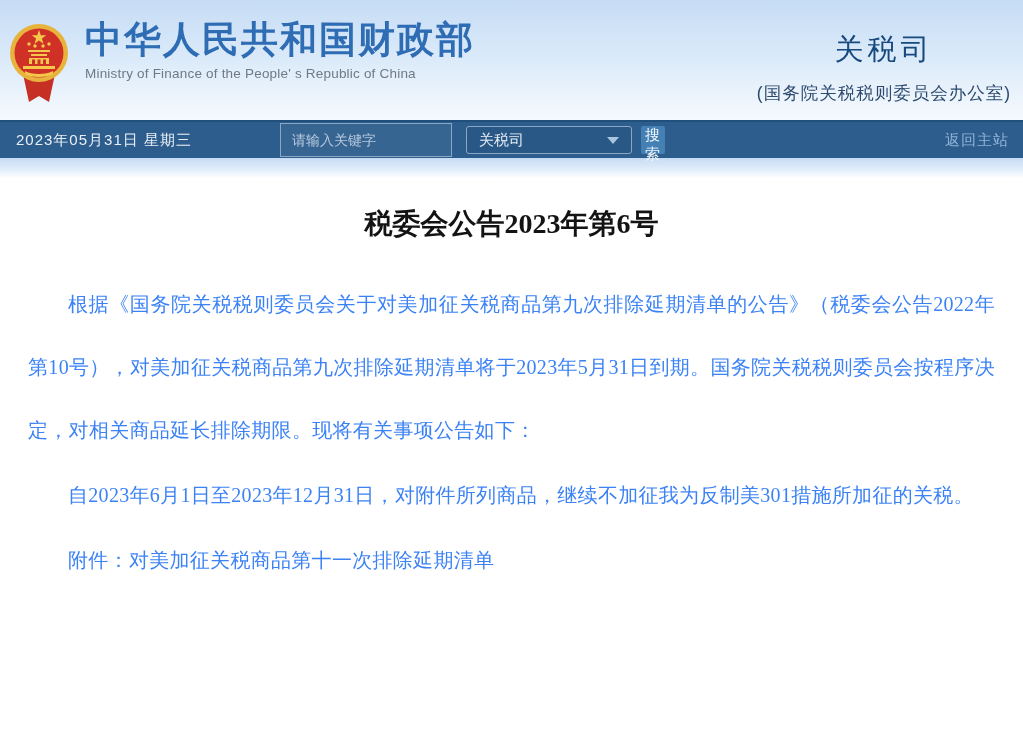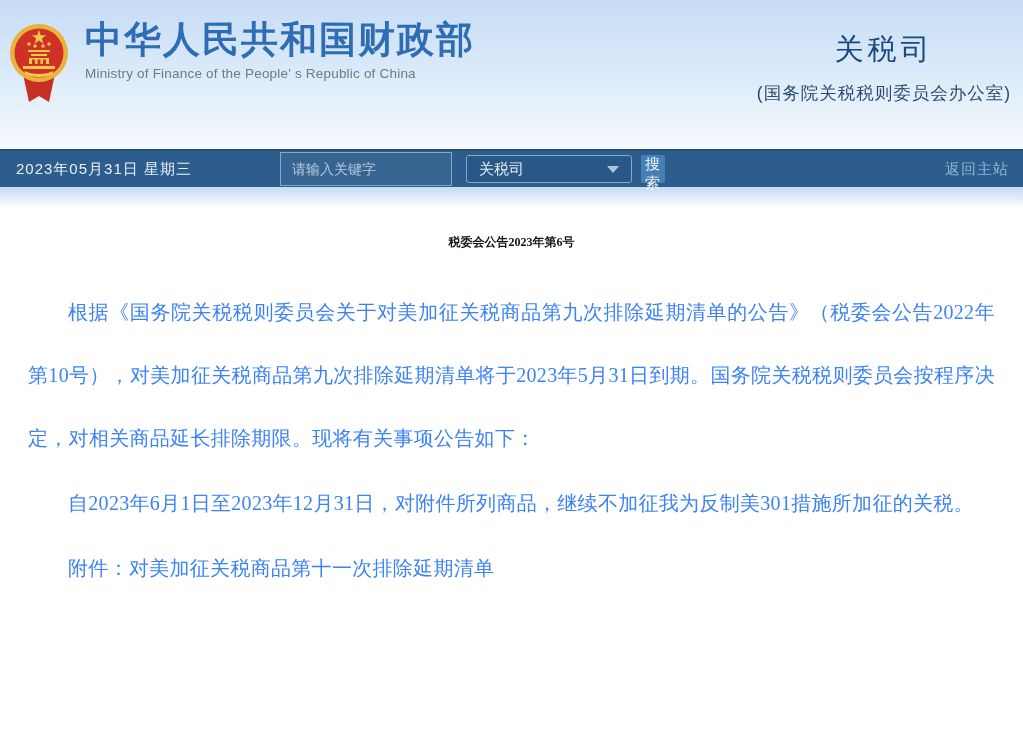--- a/index.html
+++ b/index.html
@@ -4,21 +4,21 @@
 <style>
   * { margin:0; padding:0; box-sizing:border-box; }
   html,body { background:#ffffff; }
   .page {
     position:relative; width:1023px; height:730px; overflow:hidden;
     background:#ffffff; font-family:"Liberation Sans", sans-serif;
   }
 
   
   .header {
-    position:relative; height:149px;
+    position:relative; height:120px;
     background:linear-gradient(180deg, #c6dcf5 0%, #d9e9f9 45%, #eef5fc 85%, #f4f9fd 100%);
     display:flex; align-items:flex-start;
   }
   .emblem { margin:16px 0 0 9px; flex:0 0 auto; }
   .brand { margin:20px 0 0 16px; }
   .brand-cn {
     font-size:37px; font-weight:bold; color:#2e6cb4; letter-spacing:2px; line-height:1.1;
   }
   .brand-en { font-size:13.5px; color:#6f7a85; margin-top:5px; letter-spacing:0.2px; }
   .dept { position:absolute; top:30px; right:12px; text-align:center; }
@@ -68,21 +68,21 @@
 
   
   .article { padding:0 28px; }
   .article-title {
     margin-top:37px; text-align:center;
     font-size:21px; font-weight:bold; color:#131313; letter-spacing:0.5px;
     font-family:"Liberation Sans", sans-serif;
   }
   .doc-number {
     margin-top:27px; text-align:center;
-    font-size:12px; font-weight:bold; color:#131313;
+    font-size:28px; font-weight:bold; color:#131313;
     font-family:"Liberation Serif", serif;
   }
   .para {
     font-family:"Liberation Serif", serif;
     font-size:20px; line-height:63px; color:#3b82f6;
     text-indent:2em; letter-spacing:0.3px; text-align:justify;
   }
   .para-first { margin-top:30px; }
   .para + .para { margin-top:2px; }
   .attachment { margin-top:13px; }

